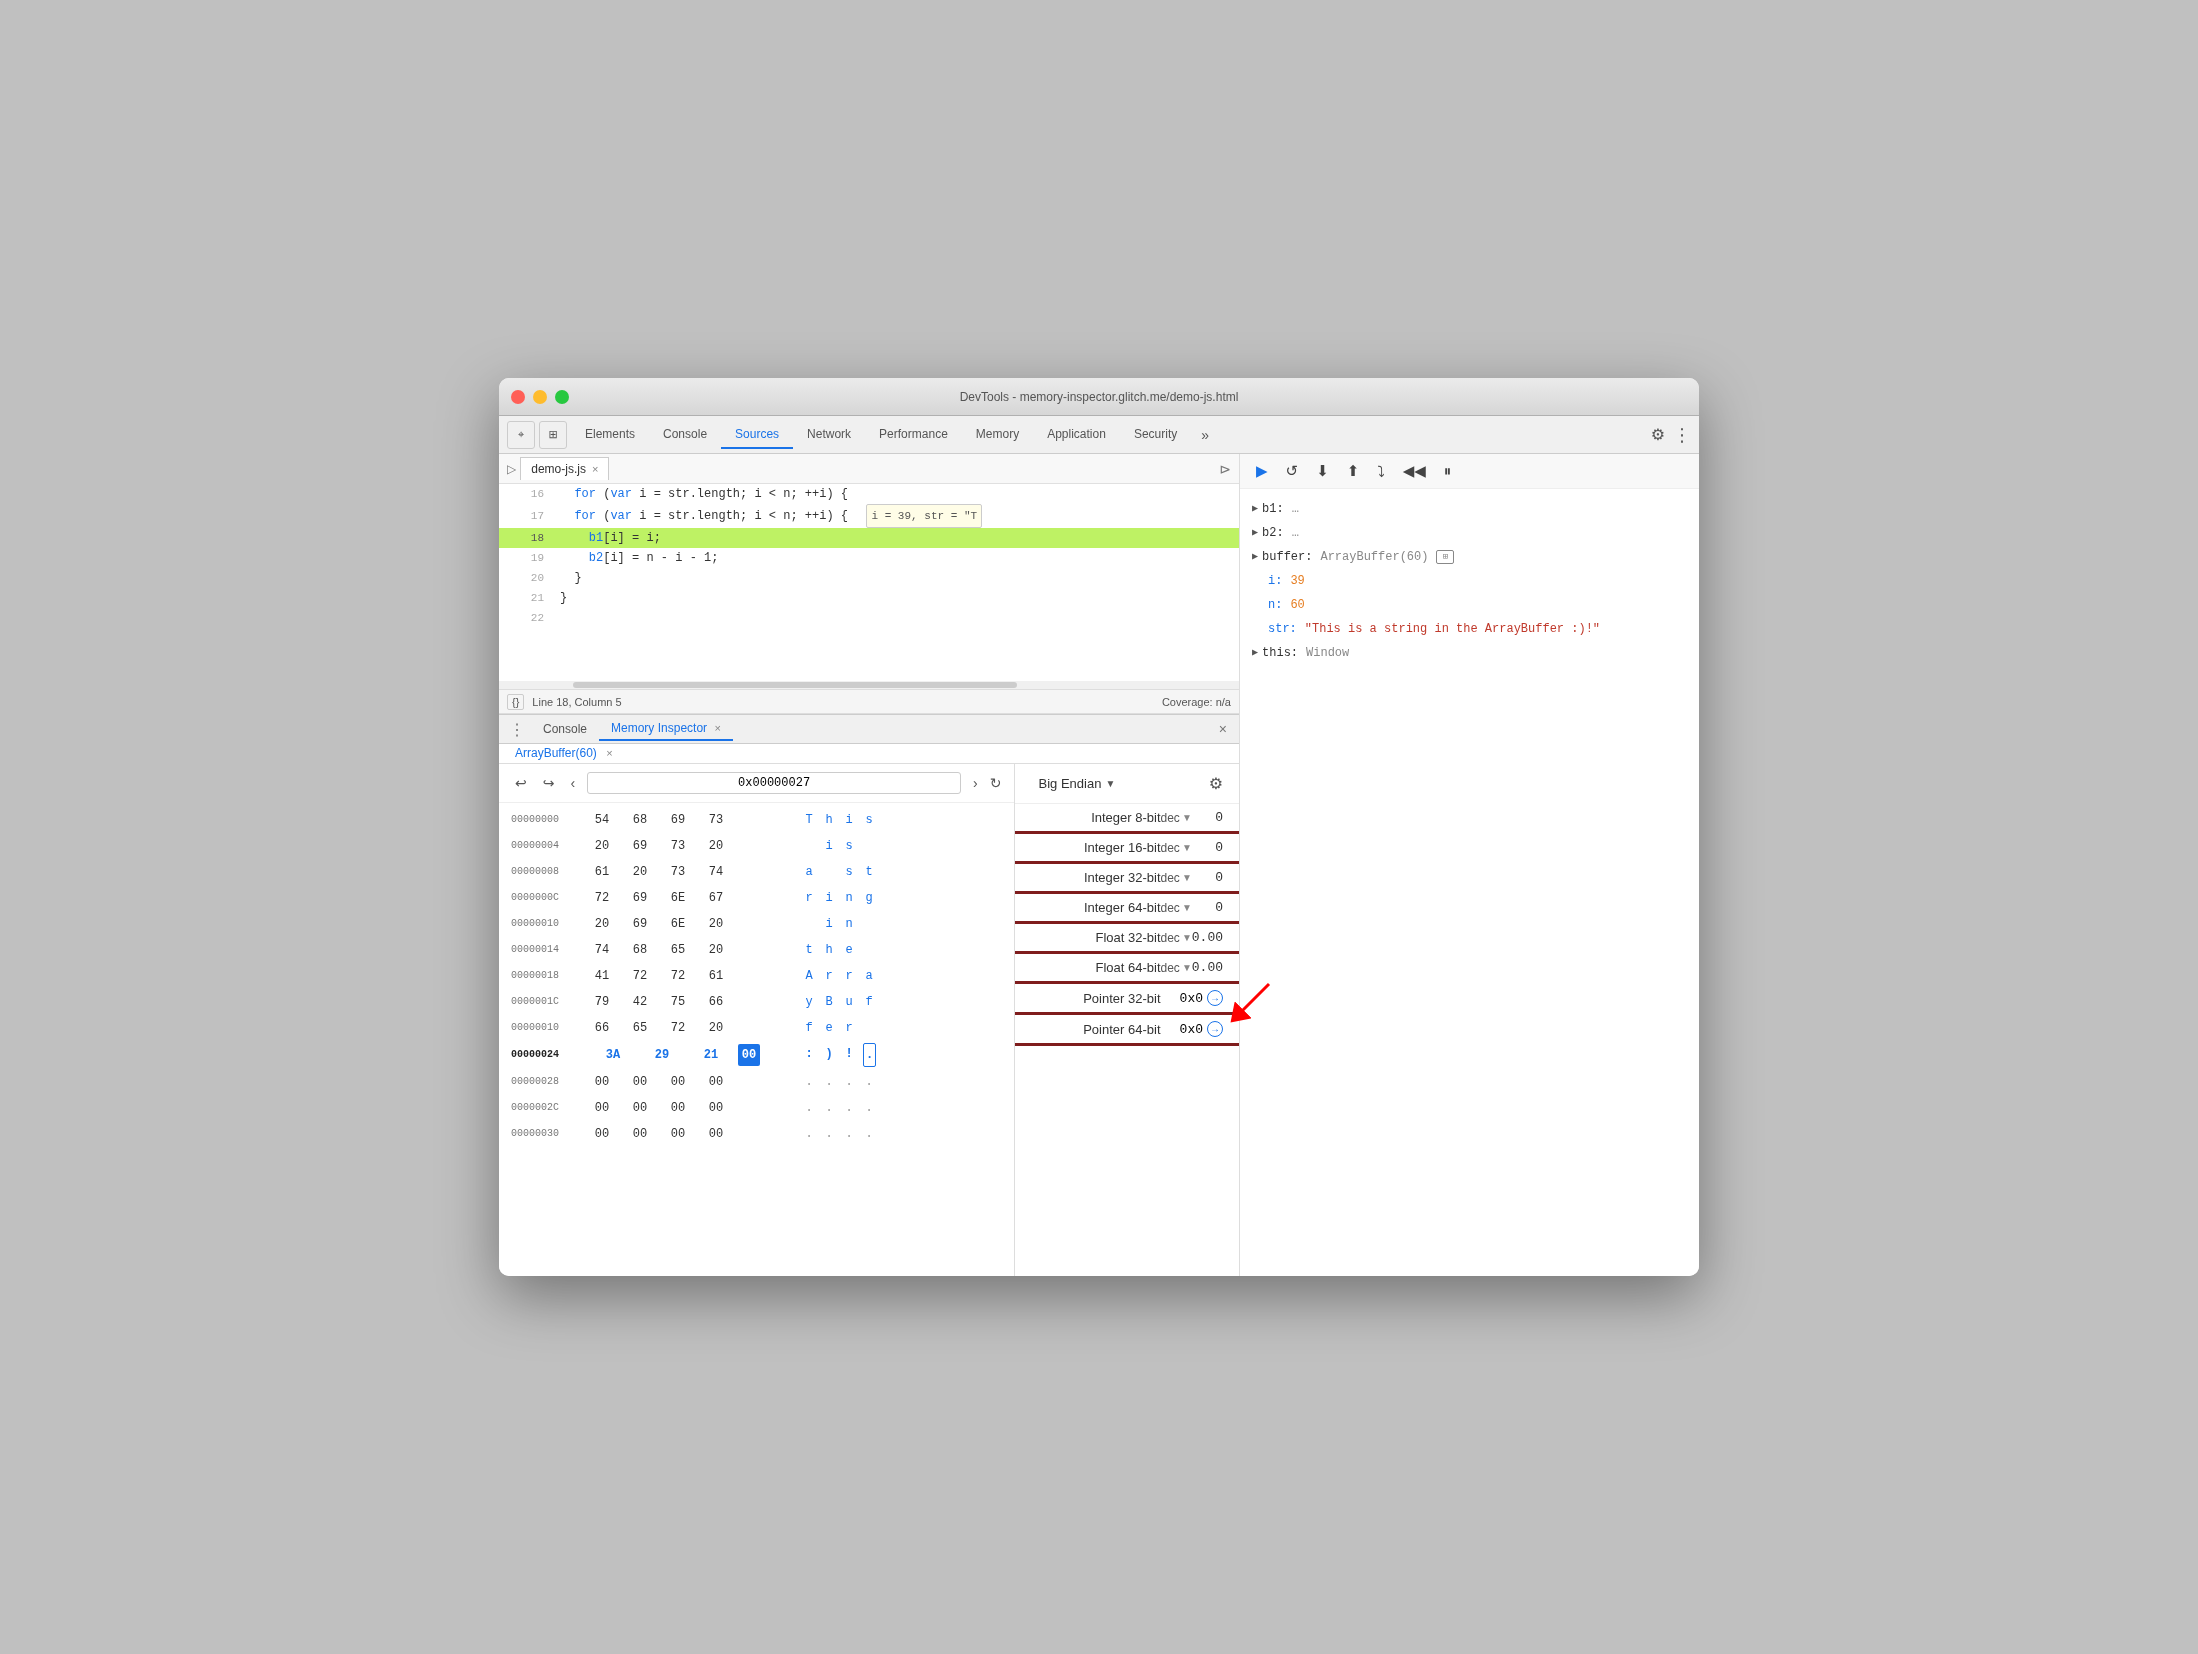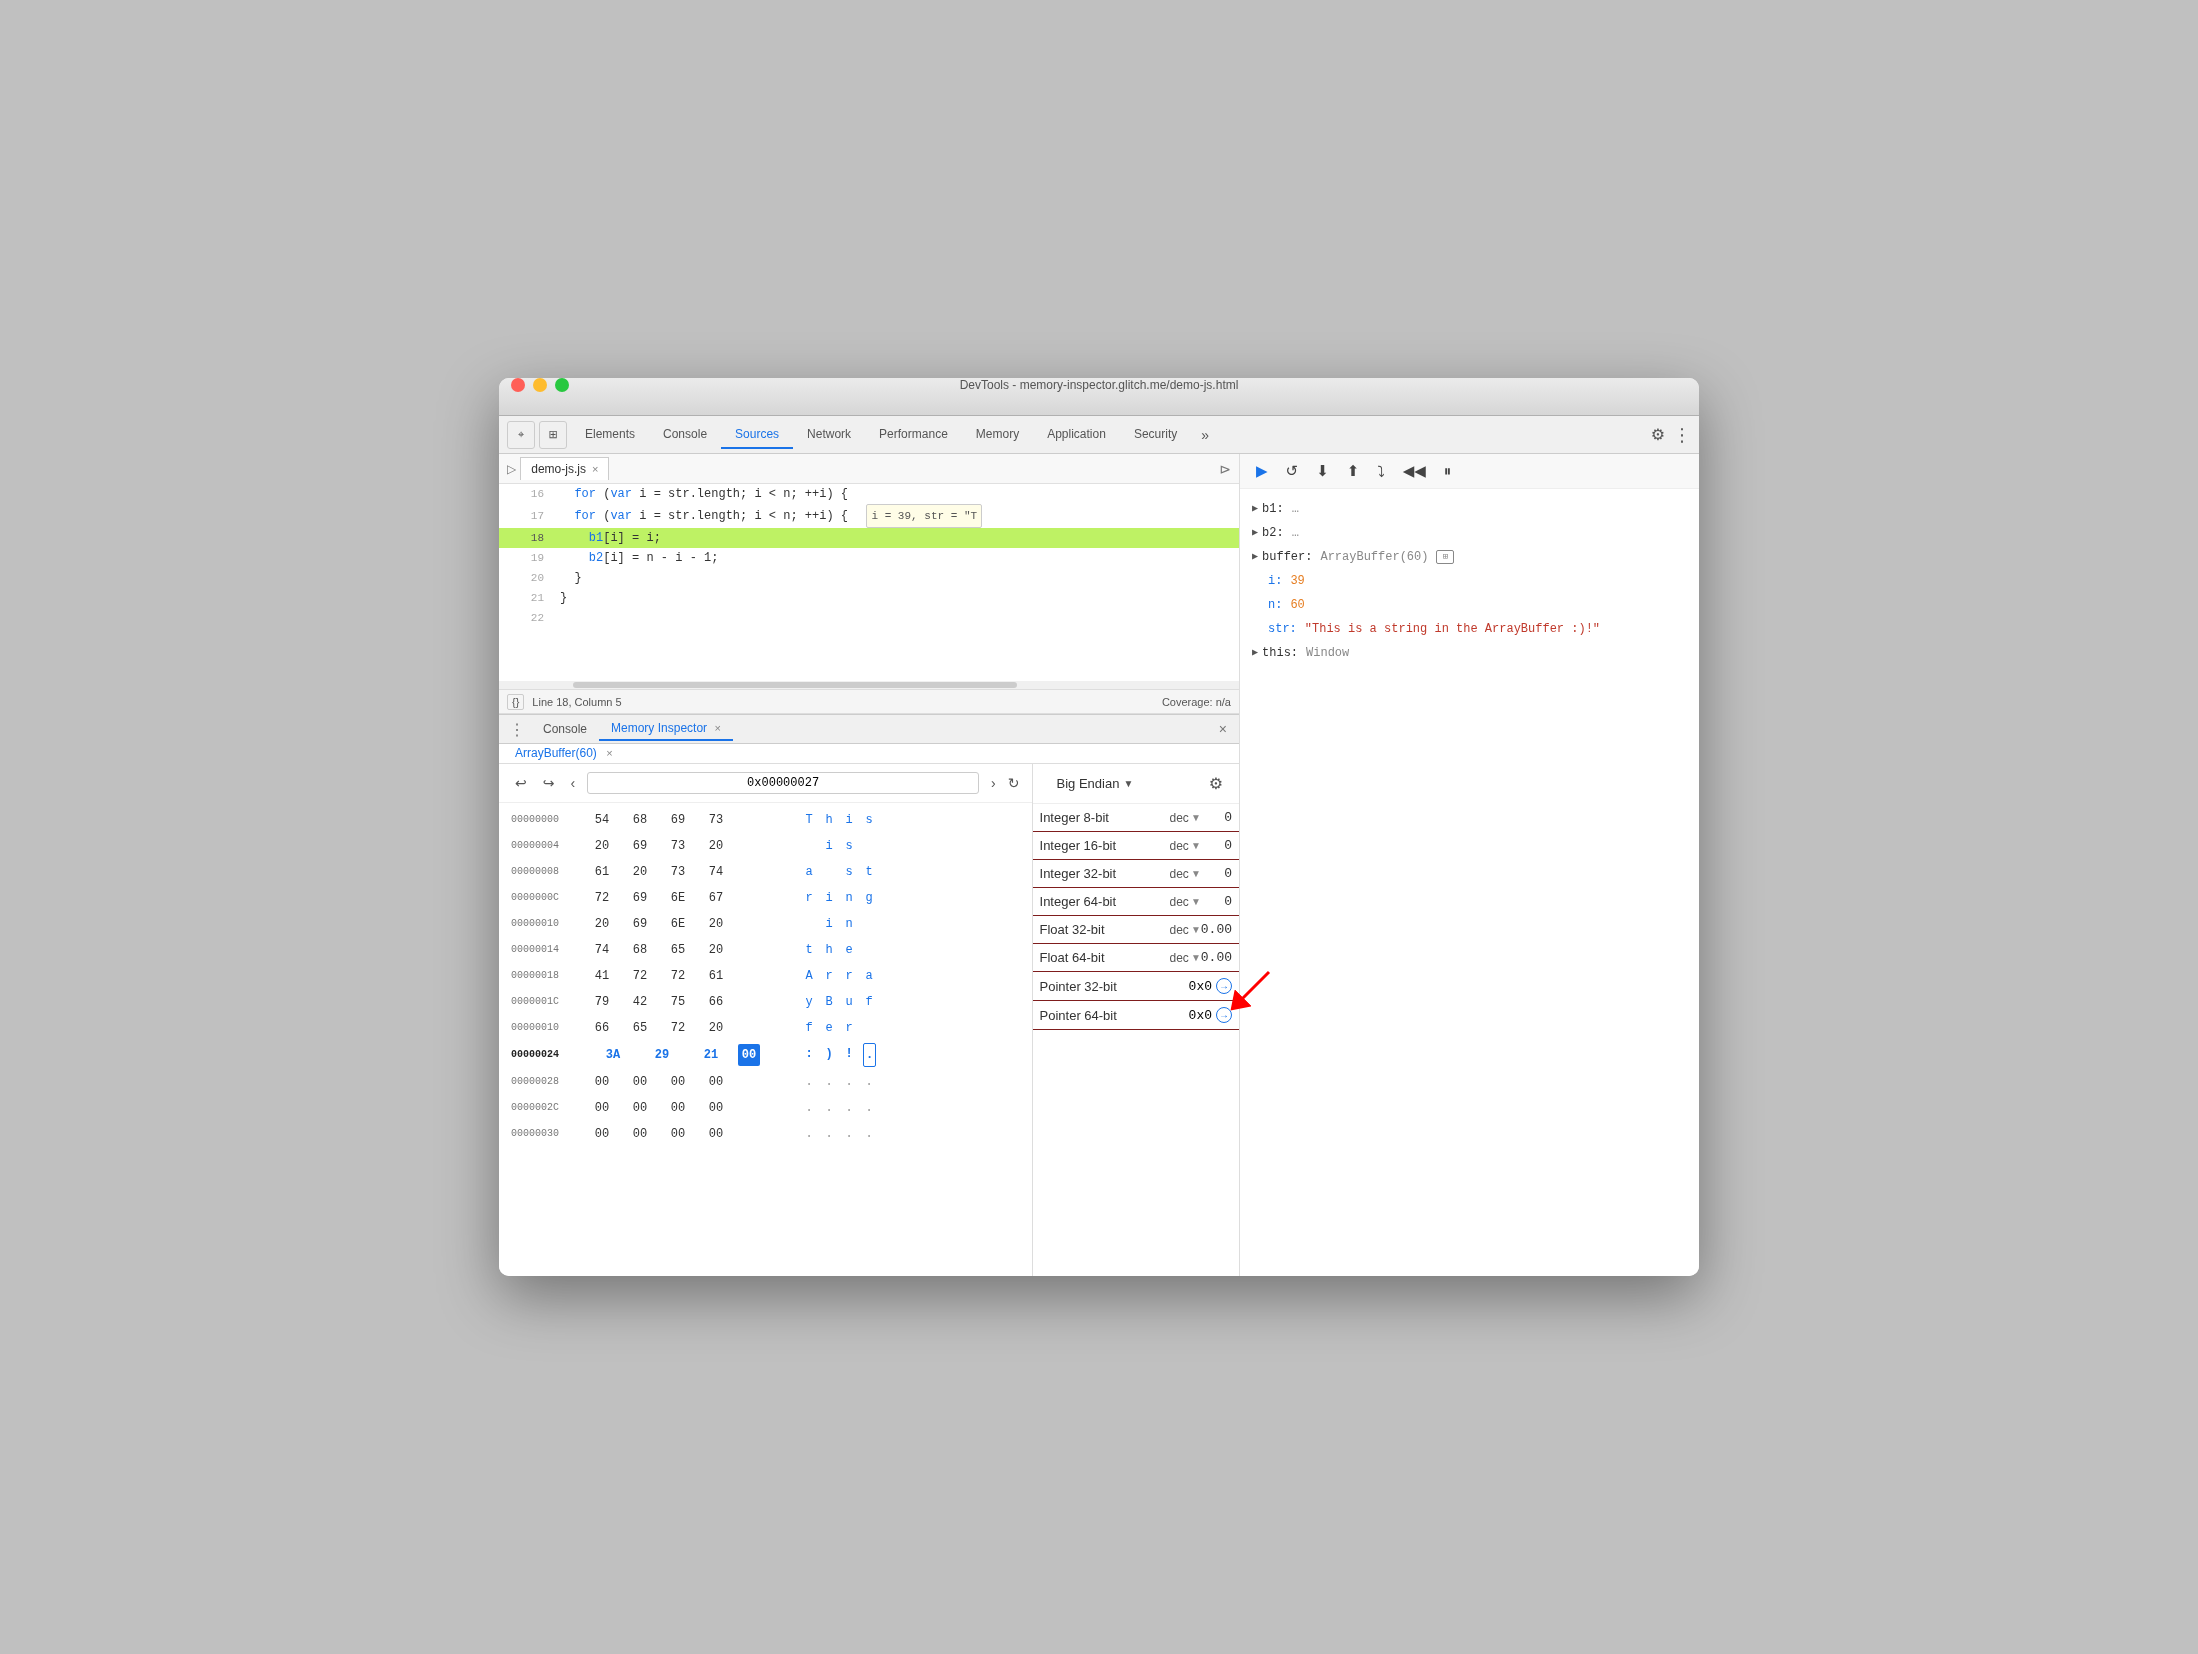--- a/index.html
+++ b/index.html
@@ -16,21 +16,21 @@
       background: #f5f5f5;
       border-radius: 10px;
       box-shadow: 0 20px 60px rgba(0,0,0,0.4);
       overflow: hidden;
     }
     
     .titlebar {
       background: linear-gradient(to bottom, #ebebeb, #d6d6d6);
       height: 38px;
       display: flex;
-      align-items: flex-start;
+      align-items: center;
       padding: 0 12px;
       border-bottom: 1px solid #b0b0b0;
       position: relative;
     }
     .titlebar-buttons {
       display: flex;
       gap: 8px;
     }
     .tb-btn {
       width: 14px; height: 14px;
@@ -401,23 +401,24 @@
       margin-left: auto;
       background: none;
       border: none;
       cursor: pointer;
       font-size: 16px;
       color: #555;
     }
     .value-row {
       display: flex;
       align-items: center;
-      padding: 6px 7px;
-      border-bottom: 1px solid #7f1d1d;
+      padding: 6px 16px;
+      border-bottom: 3px solid #7f1d1d;
       font-size: 13px;
+      text-align: right;
     }
     .value-label {
       min-width: 130px;
       color: #333;
     }
     .value-format {
       display: flex;
       align-items: center;
       gap: 2px;
       color: #555;

